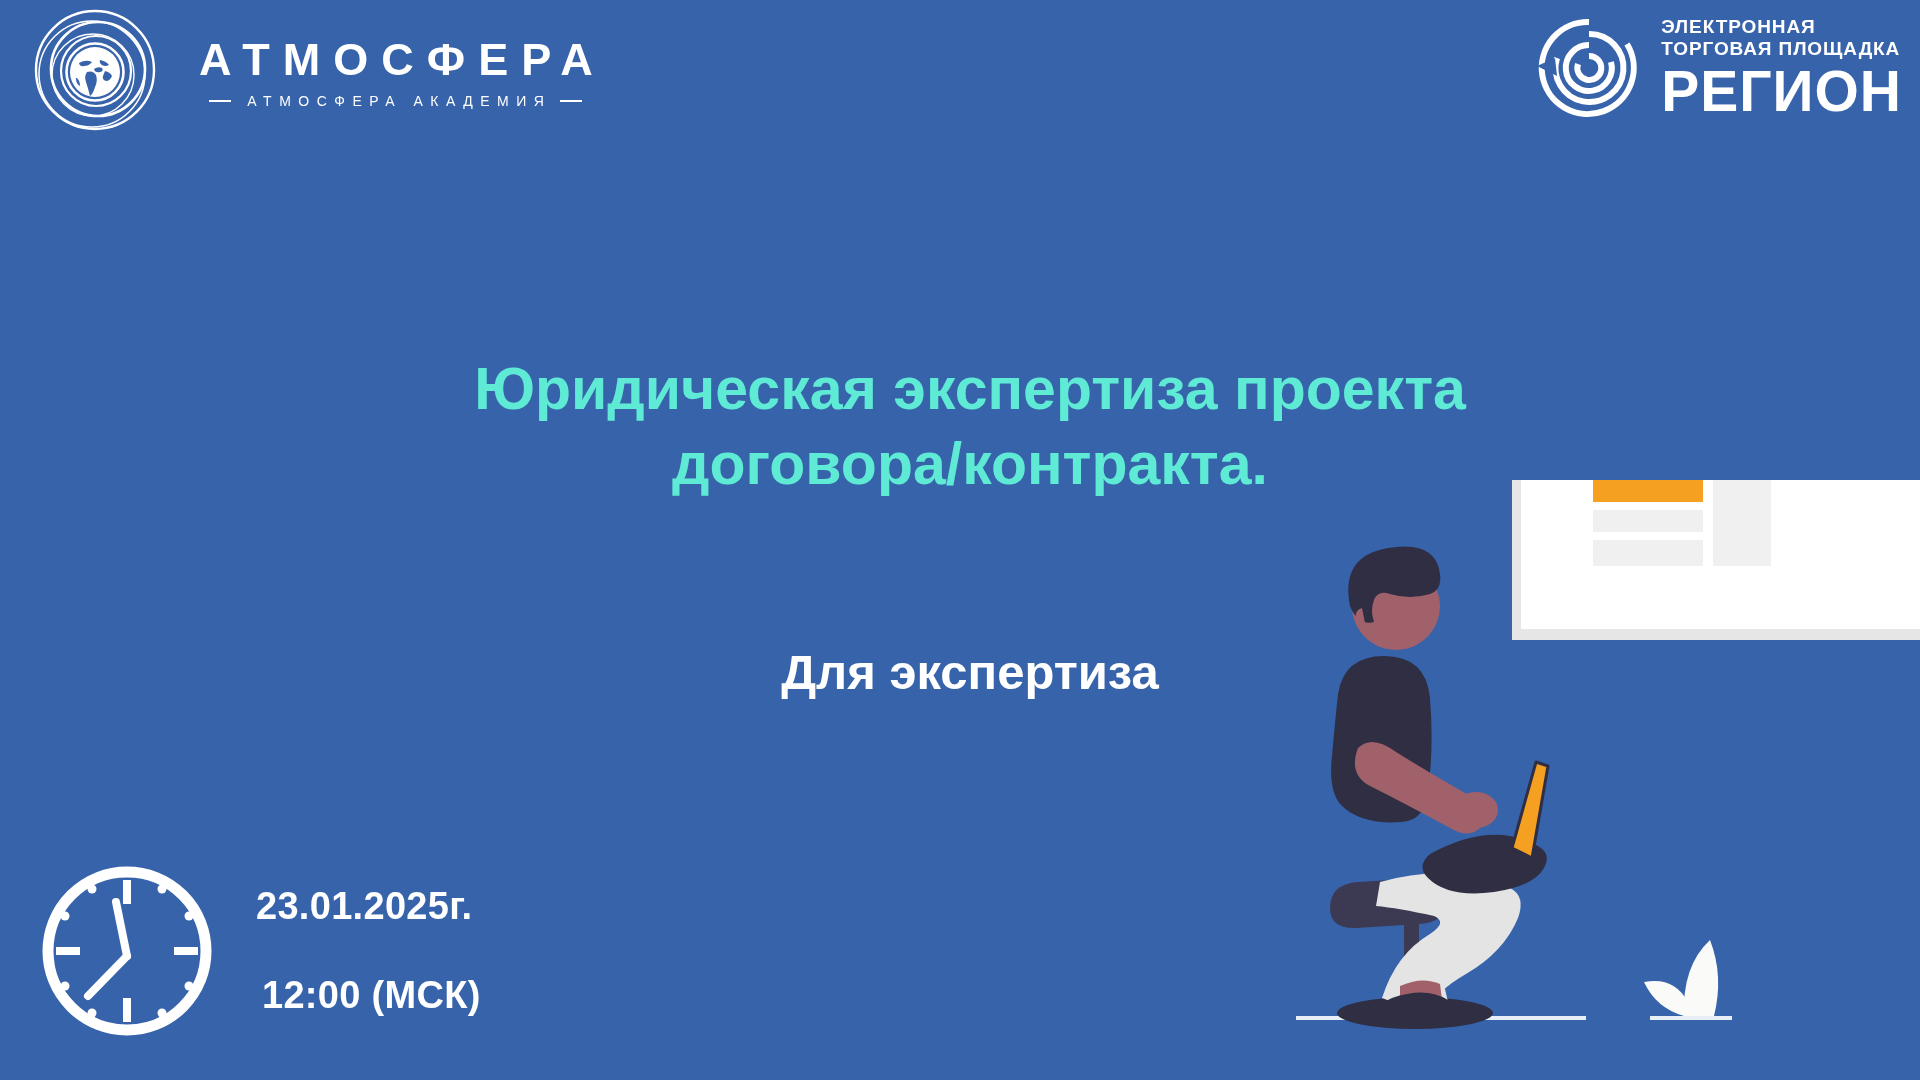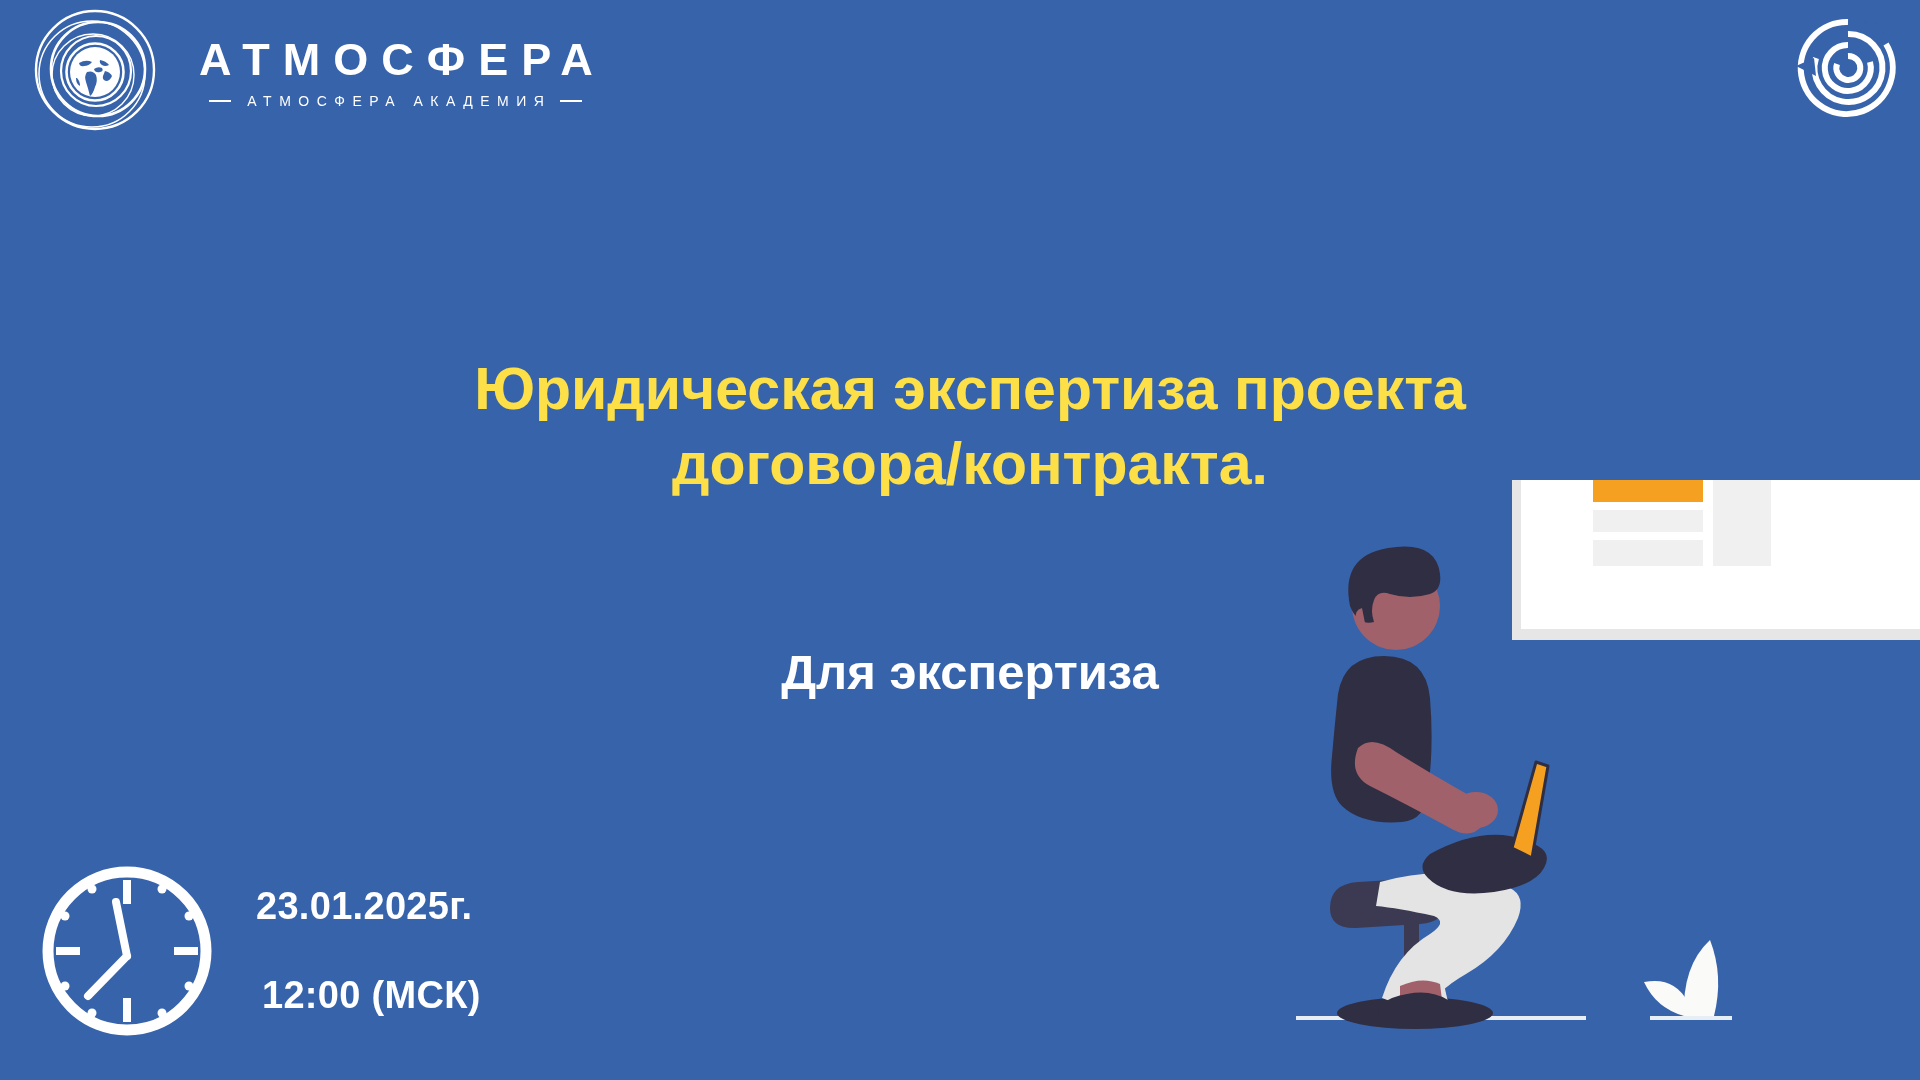--- a/index.html
+++ b/index.html
@@ -73,21 +73,21 @@
   }
 
   
   #headline-block {
     position:absolute;
     left:330px; top:352px;
     width:1280px;
     text-align:center;
   }
   #slide-title {
-    color:#fde047;
+    color:#5eead4;
     font-size:59px;
     font-weight:bold;
     line-height:1.27;
     letter-spacing:0px;
   }
   #slide-subtitle {
     color:#ffffff;
     font-size:49px;
     font-weight:bold;
     line-height:1.2;
@@ -158,20 +158,25 @@
       <g fill="none" stroke="#ffffff" stroke-width="6" stroke-linecap="butt">
         <path d="M54 8 A46 46 0 1 0 92 30"></path>
         <path d="M54 20 A34 34 0 1 1 22 44"></path>
         <path d="M54 31 A23 23 0 1 0 76 48"></path>
         <path d="M54 42 A12 12 0 1 1 43 50"></path>
       </g>
       <path d="M70 6 L92 12 L86 32 Z" fill="#3763AB"></path>
       <path d="M2 52 L20 44 L22 62 Z" fill="#3763AB"></path>
       <path d="M88 96 L100 78 L106 96 Z" fill="#3763AB"></path>
     </svg>
+    <div id="brand-right-text">
+      <div class="brand-right-line">ЭЛЕКТРОННАЯ</div>
+      <div class="brand-right-line">ТОРГОВАЯ ПЛОЩАДКА</div>
+      <div id="brand-right-name">РЕГИОН</div>
+    </div>
   </div>
 
   <div id="headline-block">
     <h1 id="slide-title">Юридическая экспертиза проекта договора/контракта.</h1>
     <h2 id="slide-subtitle">Для экспертиза</h2>
   </div>
 
   <div id="when-block">
     <svg id="clock-mark" viewBox="0 0 178 178">
       <circle cx="89" cy="89" r="79" fill="none" stroke="#ffffff" stroke-width="11"></circle>

